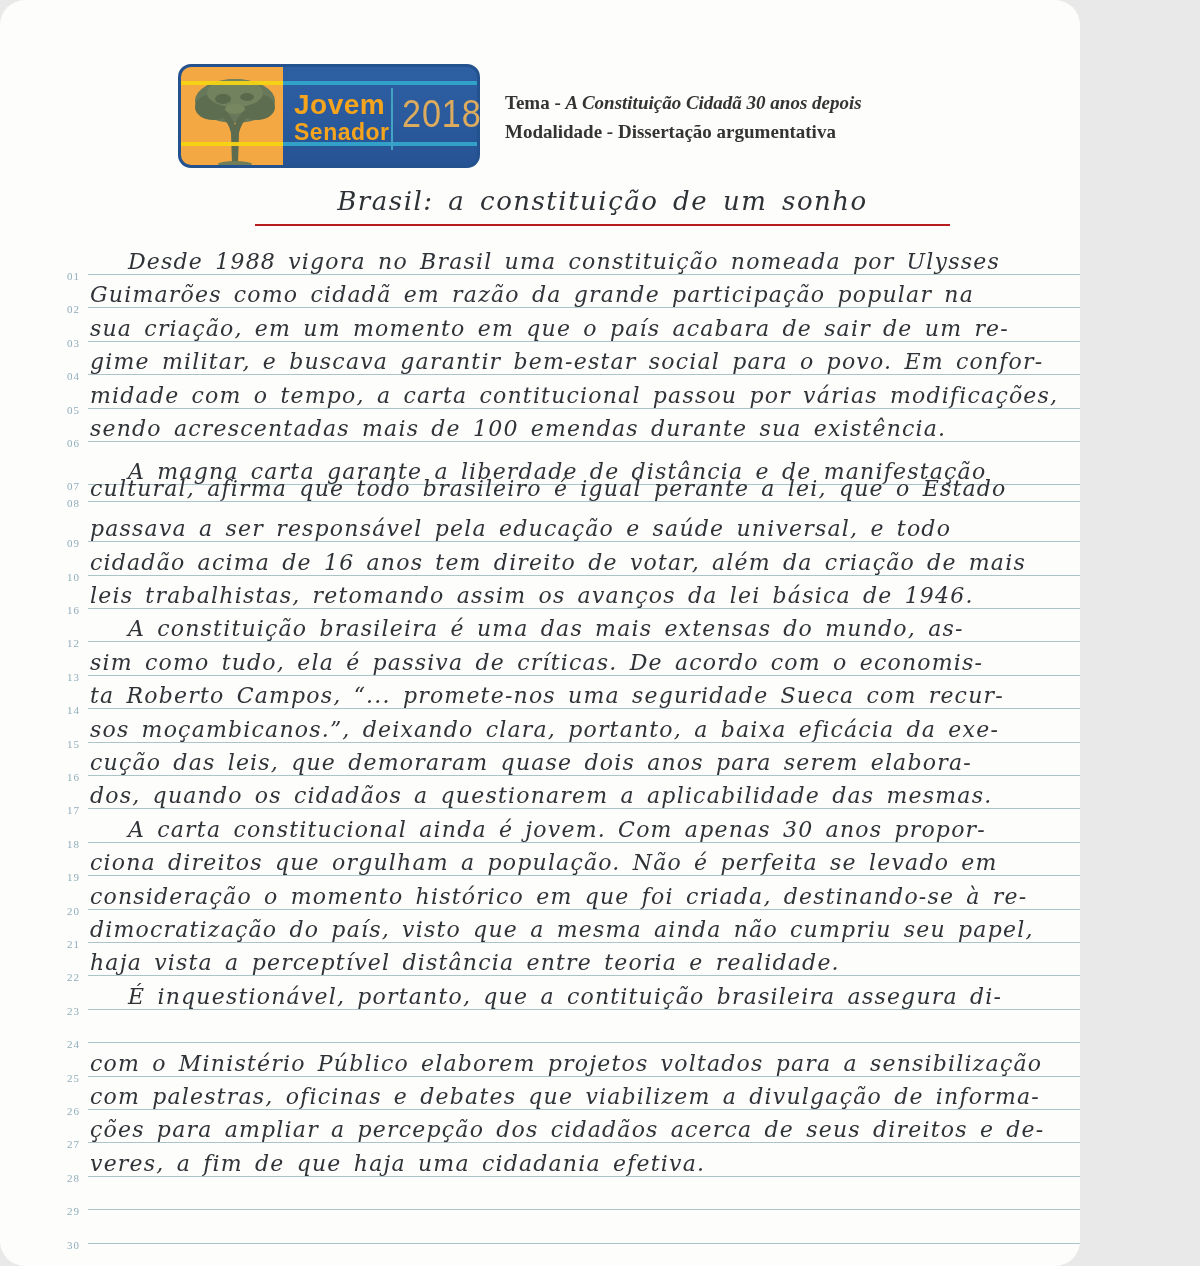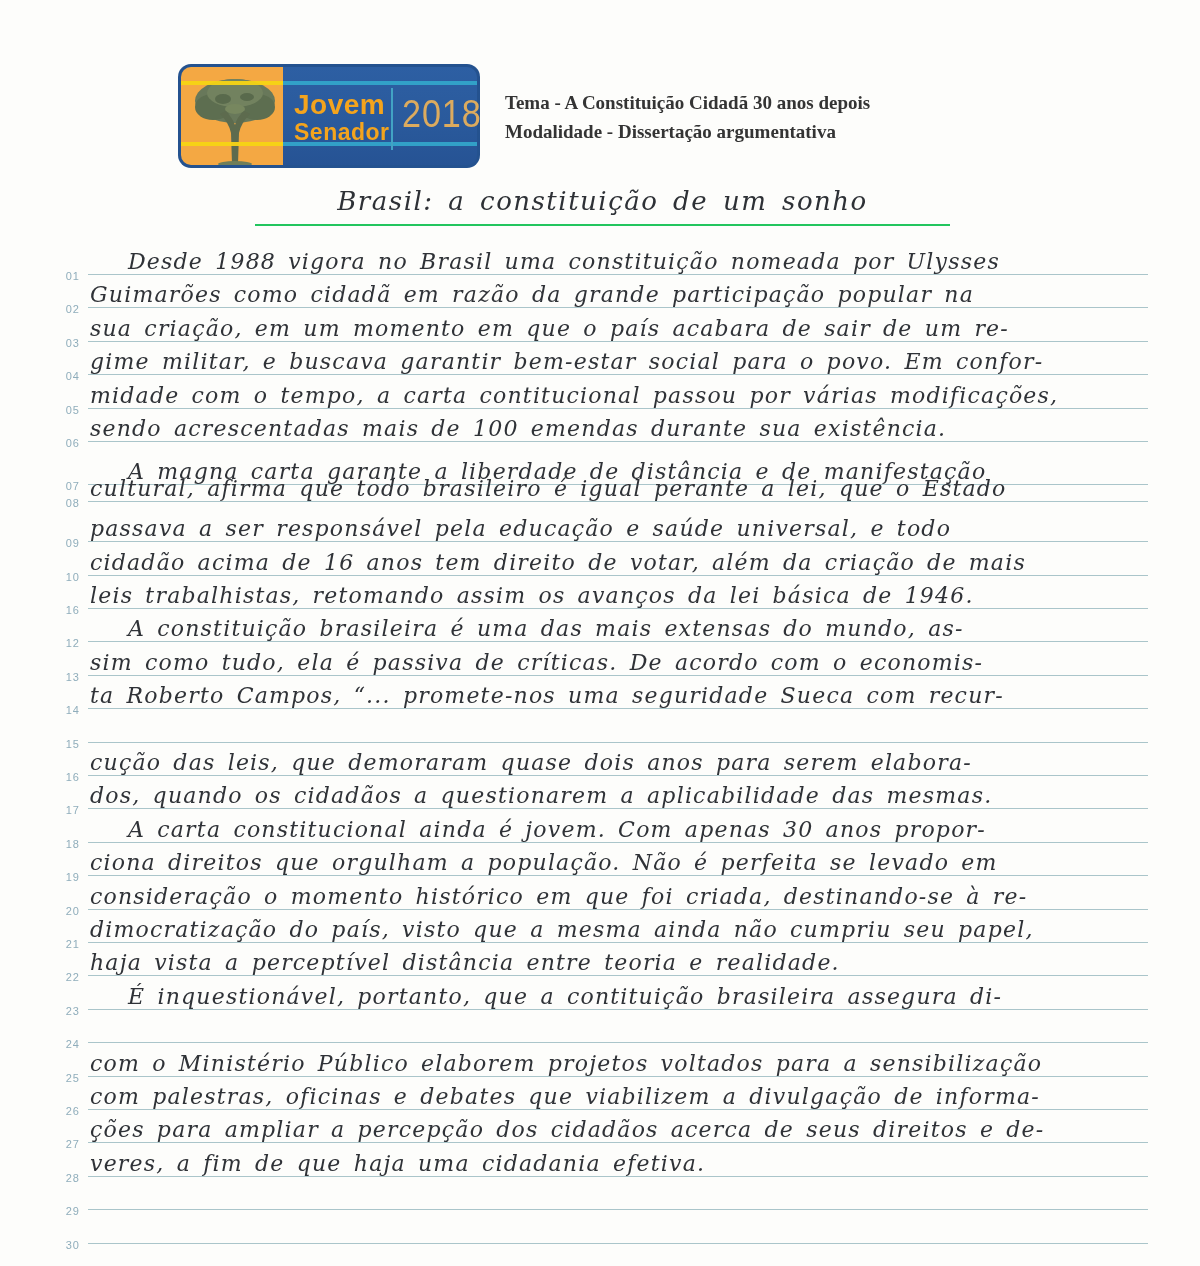--- a/index.html
+++ b/index.html
@@ -1,21 +1,22 @@
 <!DOCTYPE html>
 <html><head>
 <meta charset="utf-8">
 <style>
   html,body{margin:0;padding:0;background:#e9e9e9;}
   .page{
     position:relative;
-    width:1200px;height:1266px;
+    width:1080px;height:1266px;
     background:#fdfdfb;
     overflow:hidden;
     font-family:"Liberation Sans",sans-serif;
+    border-radius:25px;
   }
 
   
   .logo{
     position:absolute;left:178px;top:64px;width:302px;height:104px;
     background:#24528f;border-radius:13px;overflow:hidden;
   }
   .logo-blue{
     position:absolute;left:3px;top:3px;right:3px;bottom:3px;
     border-radius:10px;
@@ -48,44 +49,44 @@
     transform:scaleX(.9);transform-origin:left center;
   }
 
   
   .banner-text{
     position:absolute;left:505px;top:88px;
     font-family:"Liberation Serif",serif;
     font-size:19px;font-weight:bold;color:#343434;
     line-height:29px;white-space:nowrap;
   }
-  .banner-text .val-italic{}
+  .banner-text .val-italic{font-style:italic;}
 
   
   .title-block{
     position:absolute;left:255px;top:186px;width:695px;height:38px;
-    border-bottom:2px solid #22c55e;
+    border-bottom:2px solid #b91c1c;
     text-align:center;
   }
   .essay-title{
     font-family:"DejaVu Serif",serif;font-style:italic;
     font-size:26px;color:#2e3136;letter-spacing:1.5px;word-spacing:5px;
     white-space:nowrap;
   }
 
   
   .line-row{position:absolute;left:0;width:1200px;height:27px;}
   .line-row .rule{
     position:absolute;left:88px;width:1060px;bottom:0;height:0;
     border-bottom:1px solid rgba(149,182,190,.8);
   }
   .line-row .num{
     position:absolute;left:54px;width:26px;bottom:-7px;
     text-align:right;
-    font-family:Liberation Sans, sans-serif;font-size:11px;
+    font-family:Liberation Serif, serif;font-size:11px;
     color:#8fadbb;letter-spacing:1px;margin-top:44px;
   }
   .line-row .txt{
     position:absolute;left:90px;bottom:1px;
     font-family:"DejaVu Serif",serif;font-style:italic;
     font-size:22px;color:#2f3237;
     letter-spacing:1.2px;word-spacing:4px;white-space:nowrap;
   }
   .line-row.indent .txt{left:128px;}
 </style>
@@ -197,20 +198,21 @@
         <span class="txt">sim como tudo, ela é passiva de críticas. De acordo com o economis-</span>
       </div>
       <div class="line-row" style="top: 682.2px;">
         <span class="num">14</span>
         <div class="rule"></div>
         <span class="txt">ta Roberto Campos, “... promete-nos uma seguridade Sueca com recur-</span>
       </div>
       <div class="line-row" style="top: 715.6px;">
         <span class="num">15</span>
         <div class="rule"></div>
+        <span class="txt">sos moçambicanos.”, deixando clara, portanto, a baixa eficácia da exe-</span>
       </div>
       <div class="line-row" style="top: 749px;">
         <span class="num">16</span>
         <div class="rule"></div>
         <span class="txt">cução das leis, que demoraram quase dois anos para serem elabora-</span>
       </div>
       <div class="line-row" style="top: 782.4px;">
         <span class="num">17</span>
         <div class="rule"></div>
         <span class="txt">dos, quando os cidadãos a questionarem a aplicabilidade das mesmas.</span>

